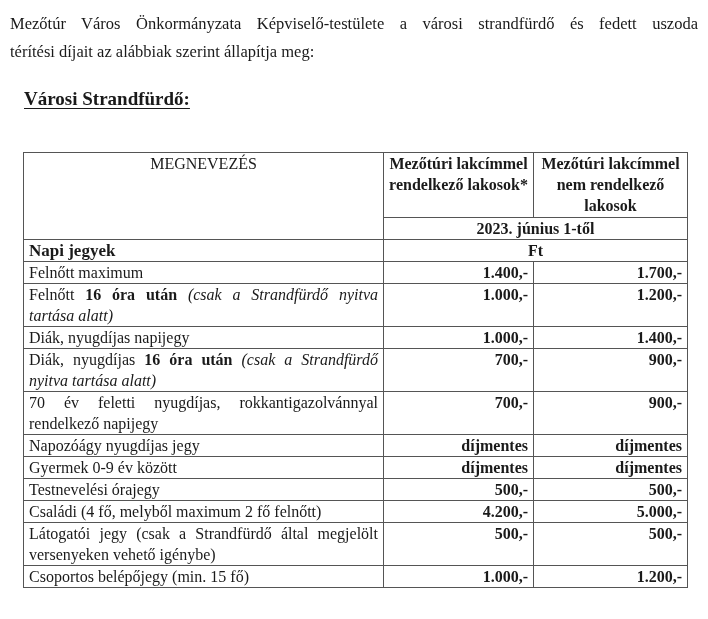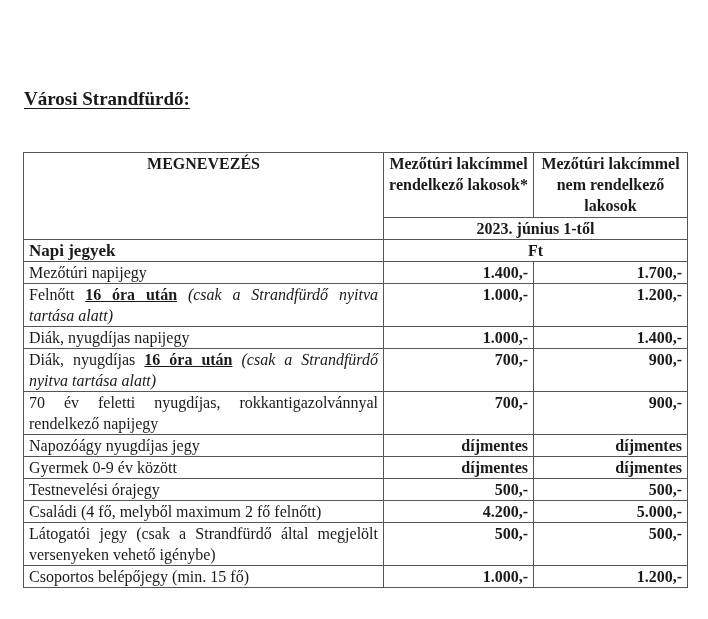--- a/index.html
+++ b/index.html
@@ -25,35 +25,37 @@
     border-collapse: collapse; table-layout: fixed;
     width: 664px; font-size: 16px;
   }
   table.fees td, table.fees th {
     border: 1px solid #555; padding: 0 5px; vertical-align: top;
     line-height: 21px;
   }
   col.c1 { width: 360px; }
   col.c2 { width: 150px; }
   col.c3 { width: 154px; }
-  th.hname { text-align: center; font-weight: bold; height: 86px; }
+  th.hname { text-align: center; font-weight: normal; height: 86px; }
   th.hcol { text-align: center; font-weight: bold; line-height: 21.5px; }
   th.hdate, th.hunit { text-align: center; font-weight: bold; margin-top: 45px; }
   th.hsection { text-align: left; font-weight: bold; font-size: 17px; }
   td.name { text-align: left; }
   td.name.just { text-align: justify; text-align-last: left; }
   td.val { text-align: right; font-weight: bold; }
-  td.name b { font-weight: bold; text-decoration: underline; }
+  td.name b { font-weight: bold; }
   td.name i { font-style: italic; }
   .two-line { height: 42px; }
 </style>
 </head>
 <body>
 
 <div class="intro">
+  <span class="l1">Mezőtúr Város Önkormányzata Képviselő-testülete a városi strandfürdő és fedett uszoda</span>
+  <span class="l2">térítési díjait az alábbiak szerint állapítja meg:</span>
 </div>
 
 <div class="section-title">Városi Strandfürdő:</div>
 
 <table class="fees">
   <colgroup>
       <col class="c1">
       <col class="c2">
       <col class="c3">
     </colgroup>
@@ -66,21 +68,21 @@
     <tr>
       <th class="hdate" colspan="2">2023. június 1-től</th>
     </tr>
     <tr>
       <th class="hsection">Napi jegyek</th>
       <th class="hunit" colspan="2">Ft</th>
     </tr>
   </thead>
   <tbody id="rows">
       <tr>
-        <td class="name">Mezőtúri napijegy</td>
+        <td class="name">Felnőtt maximum</td>
         <td class="val">1.400,-</td>
         <td class="val">1.700,-</td>
       </tr>
       <tr>
         <td class="name just two-line"><span>Felnőtt </span><b>16 óra után</b><i> (csak a Strandfürdő nyitva tartása alatt)</i></td>
         <td class="val">1.000,-</td>
         <td class="val">1.200,-</td>
       </tr>
       <tr>
         <td class="name">Diák, nyugdíjas napijegy</td>

